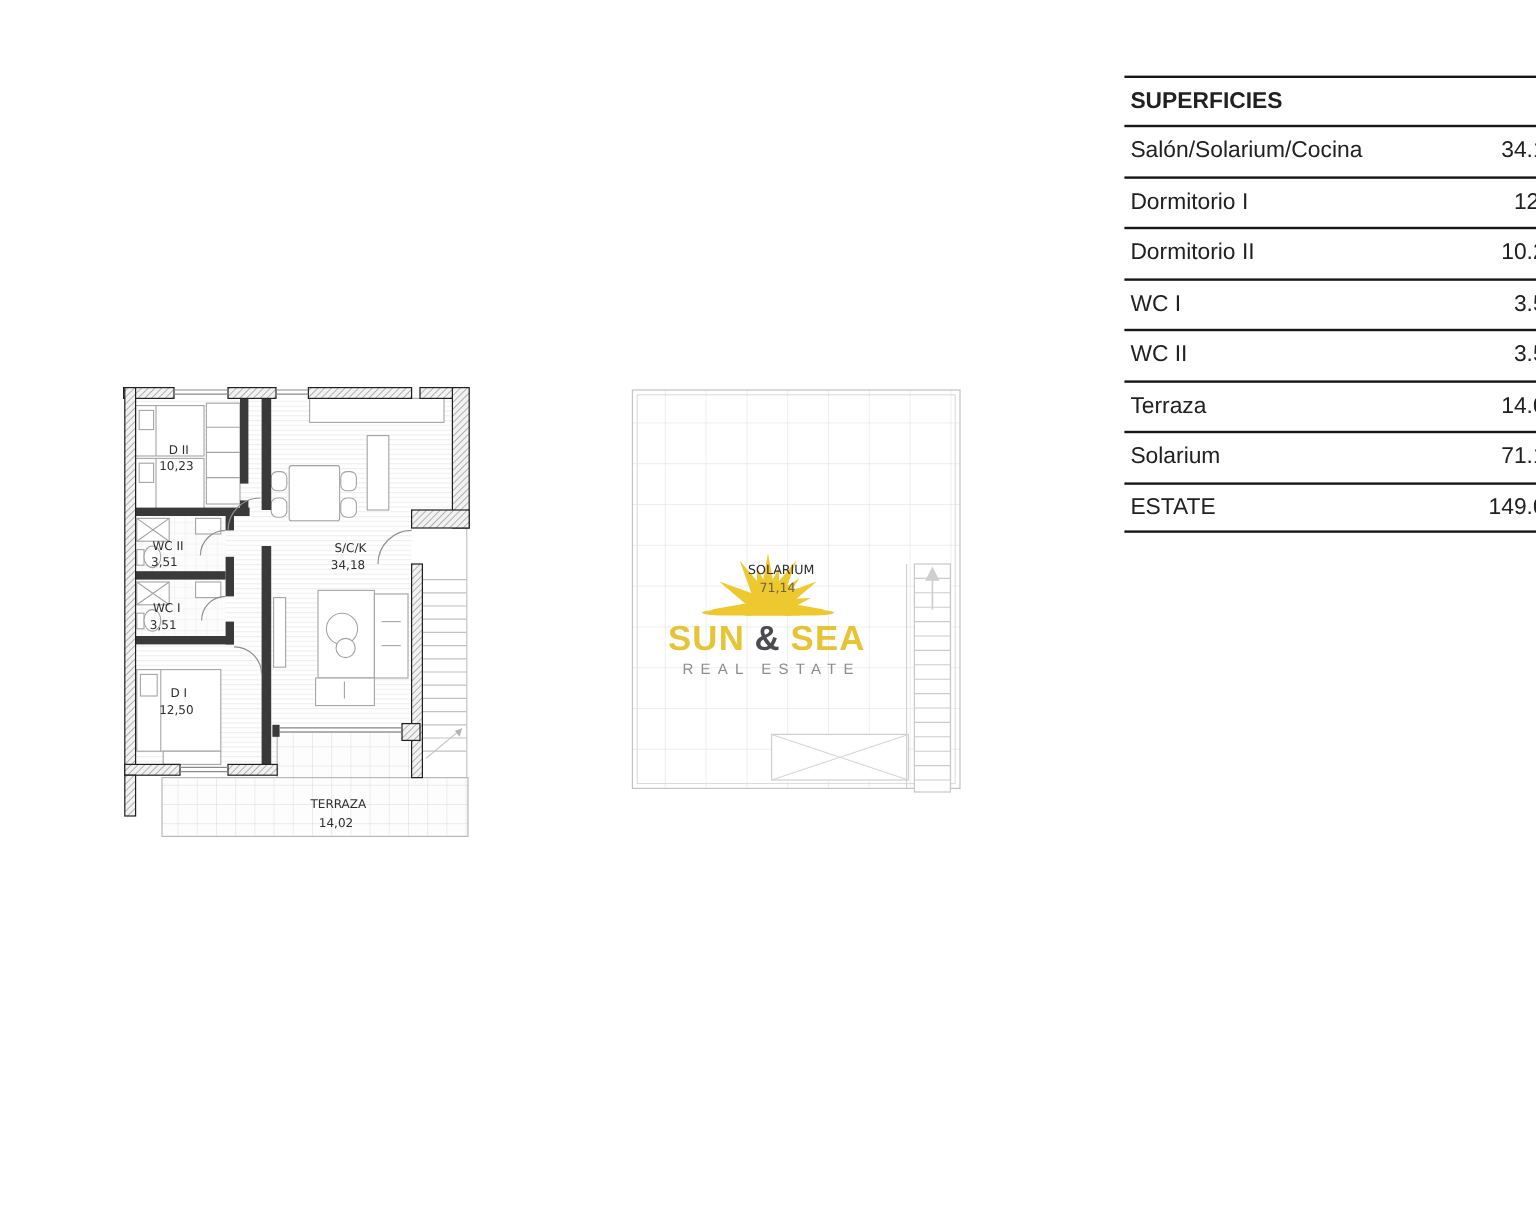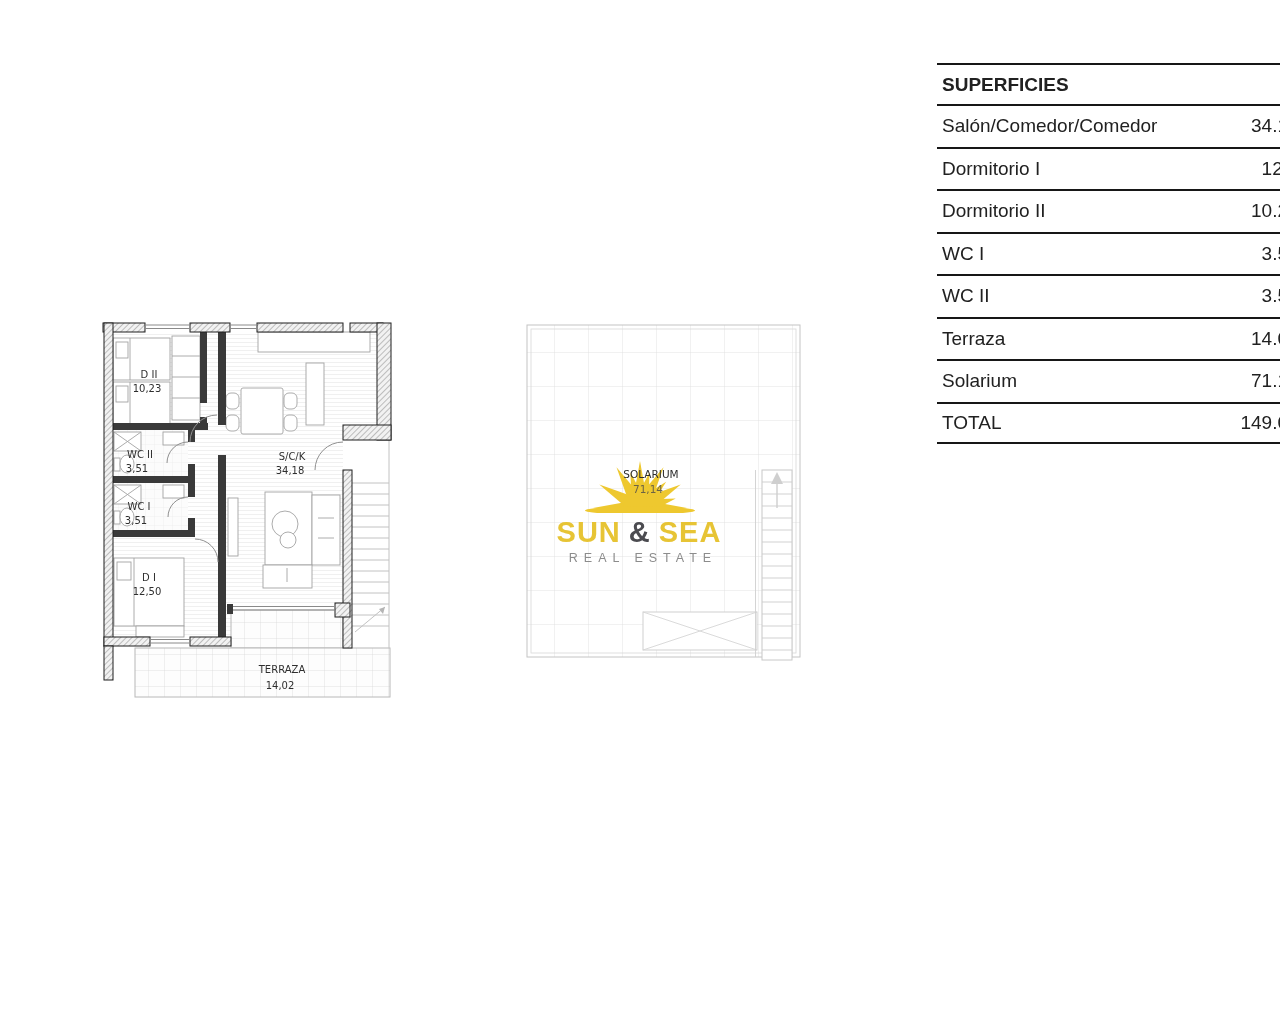--- a/index.html
+++ b/index.html
@@ -291,21 +291,21 @@
     </text>
     <text x="123" y="244" text-anchor="middle" style="font-family:'Liberation Sans',sans-serif;font-size:12.5px;letter-spacing:6px;fill:#8C8C8C">REAL ESTATE</text>
   </g>
 </svg>
 
 <div class="sup-table">
   <div class="trow header">
     <span>SUPERFICIES</span>
   </div>
   <div class="trow">
-    <span>Salón/Comedor/Comedor</span>
+    <span>Salón/Solarium/Cocina</span>
     <span class="tval">34.1</span>
   </div>
   <div class="trow">
     <span>Dormitorio I</span>
     <span class="tval">12.</span>
   </div>
   <div class="trow">
     <span>Dormitorio II</span>
     <span class="tval">10.2</span>
   </div>
@@ -319,16 +319,16 @@
   </div>
   <div class="trow">
     <span>Terraza</span>
     <span class="tval">14.0</span>
   </div>
   <div class="trow">
     <span>Solarium</span>
     <span class="tval">71.1</span>
   </div>
   <div class="trow last">
-    <span>TOTAL</span>
+    <span>ESTATE</span>
     <span class="tval">149.0</span>
   </div>
 </div>
 
 </body></html>

